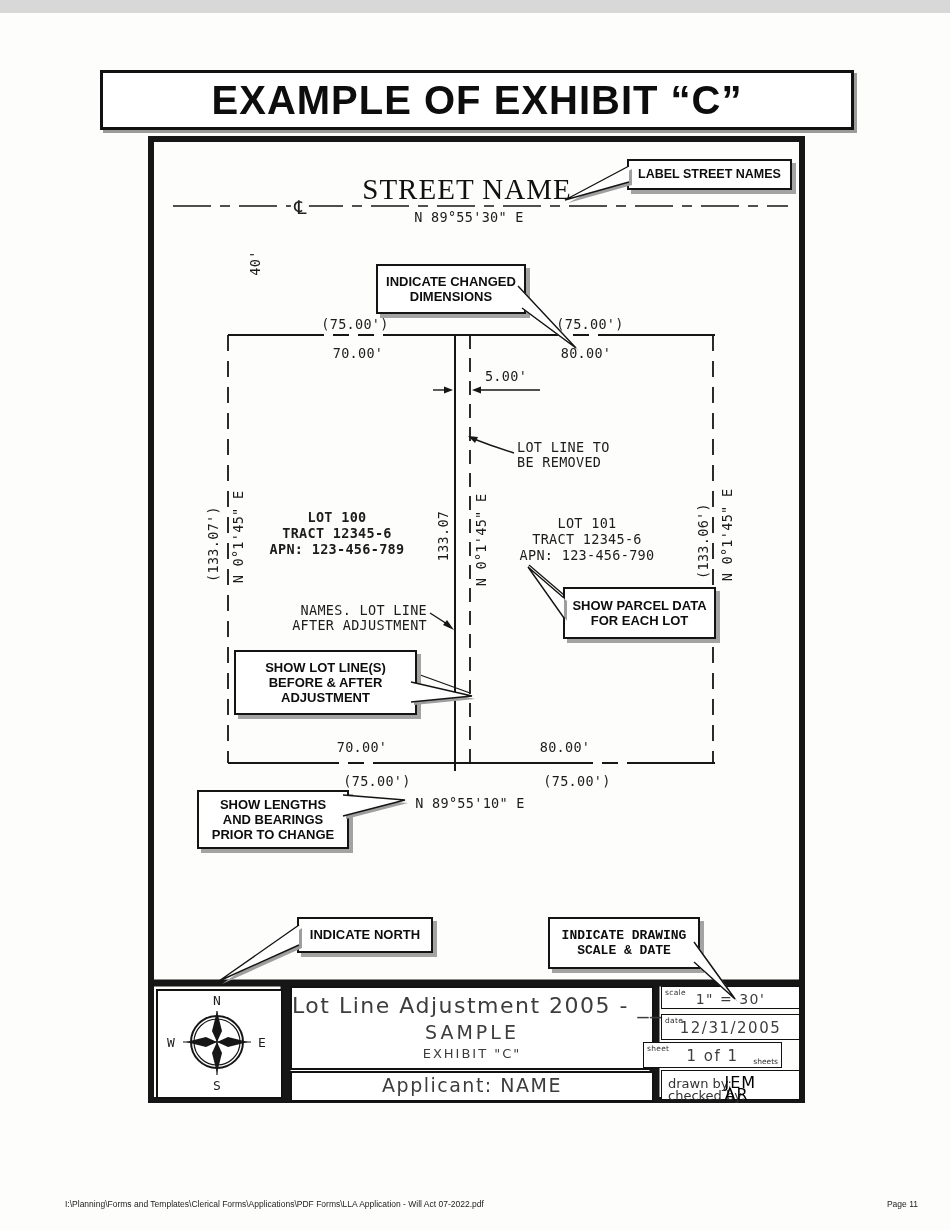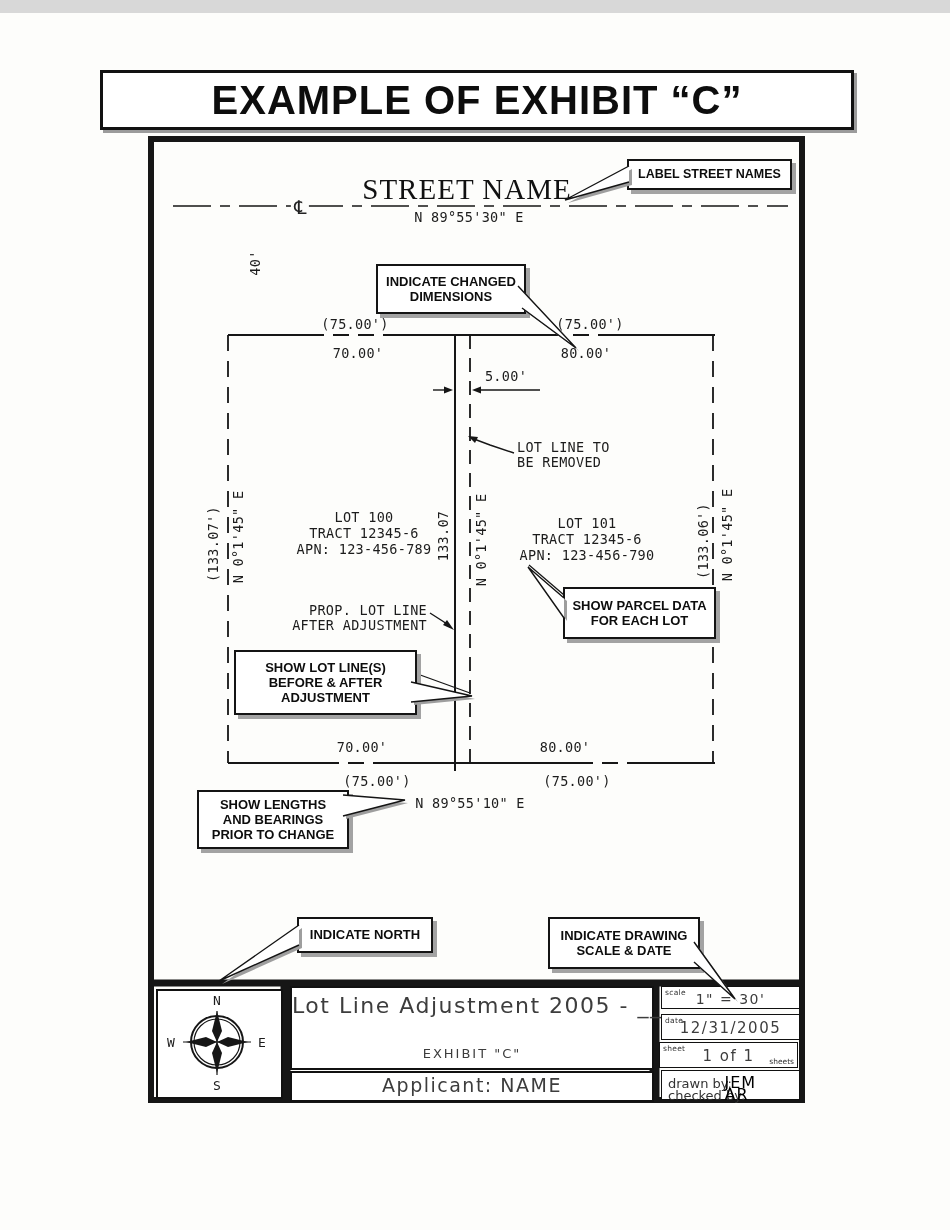--- a/index.html
+++ b/index.html
@@ -116,24 +116,24 @@
     <div class="cad rot" style="left:107px;top:127px;">40'</div>
 
     <div class="cad ctr" style="left:207px;top:188px;">(75.00')</div>
     <div class="cad ctr" style="left:442px;top:188px;">(75.00')</div>
     <div class="cad ctr" style="left:210px;top:217px;">70.00'</div>
     <div class="cad ctr" style="left:438px;top:217px;">80.00'</div>
     <div class="cad ctr" style="left:358px;top:240px;">5.00'</div>
 
     <div class="cad pre" style="left:369px;top:304px;">LOT LINE TO
 BE REMOVED</div>
-    <div class="cad pre" style="left:129px;top:467px;width:150px;text-align:right;">PROP. LOT LINE
+    <div class="cad pre" style="left:129px;top:467px;width:150px;text-align:right;">NAMES. LOT LINE
 AFTER ADJUSTMENT</div>
 
-    <div class="cad lot" style="left:216px;top:373px;">
+    <div class="cad lot" style="left:189px;top:373px;font-weight:bold;">
       <div>LOT 100</div>
       <div>TRACT 12345-6</div>
       <div>APN: 123-456-789</div>
     </div>
     <div class="cad lot" style="left:439px;top:379px;">
       <div>LOT 101</div>
       <div>TRACT 12345-6</div>
       <div>APN: 123-456-790</div>
     </div>
 
@@ -155,21 +155,21 @@
 DIMENSIONS</div>
     <div class="callout" style="left:415px;top:451px;width:149px;height:48px;">SHOW PARCEL DATA
 FOR EACH LOT</div>
     <div class="callout" style="left:49px;top:654px;width:148px;height:55px;">SHOW LENGTHS
 AND BEARINGS
 PRIOR TO CHANGE</div>
     <div class="callout" style="left:86px;top:514px;width:179px;height:61px;">SHOW LOT LINE(S)
 BEFORE &amp; AFTER
 ADJUSTMENT</div>
     <div class="callout" style="left:149px;top:781px;width:132px;height:32px;">INDICATE NORTH</div>
-    <div class="callout" style="left:400px;top:781px;width:148px;height:48px;">INDICATE DRAWING
+    <div class="callout" style="left:400px;top:781px;width:148px;height:48px;font-family:Liberation Mono, monospace;">INDICATE DRAWING
 SCALE &amp; DATE</div>
 
     <div class="tbcell" style="left:8px;top:853px;width:123px;height:106px;">
       <svg width="119" height="102" viewBox="0 0 119 102">
         <g stroke="#161616" fill="none">
           <circle cx="59" cy="51" r="26" stroke-width="2"></circle>
           <circle cx="59" cy="51" r="23" stroke-width="1.2"></circle>
           <line x1="25" y1="51" x2="93" y2="51" stroke-width="1.2"></line>
           <line x1="59" y1="20" x2="59" y2="84" stroke-width="1.2"></line>
         </g>
@@ -183,36 +183,37 @@
           <text x="59" y="14">N</text>
           <text x="59" y="99">S</text>
           <text x="13" y="56">W</text>
           <text x="104" y="56">E</text>
         </g>
       </svg>
     </div>
 
     <div class="tbcell" style="left:142px;top:850px;width:360px;height:80px;">
       <div class="tb-line hand" style="top:5px;font-size:22px;">Lot Line Adjustment 2005 - __</div>
+      <div class="tb-line hand" style="top:33px;font-size:19px;letter-spacing:3px;">SAMPLE</div>
       <div class="tb-line hand" style="top:58px;font-size:13px;letter-spacing:2px;">EXHIBIT "C"</div>
     </div>
 
     <div class="tbcell" style="left:142px;top:935px;width:360px;height:27px;">
       <div class="tb-line hand" style="top:1px;font-size:19px;">Applicant: NAME</div>
     </div>
 
     <div class="tbthin" style="left:513px;top:850px;width:137px;height:21px;">
       <span class="cell-label">scale</span>
       <div class="cell-val hand" style="font-size:14px;">1" = 30'</div>
     </div>
     <div class="tbthin" style="left:513px;top:878px;width:137px;height:24px;">
       <span class="cell-label">date</span>
       <div class="cell-val hand" style="font-size:15px;">12/31/2005</div>
     </div>
-    <div class="tbthin" style="left:511px;top:906px;width:137px;height:24px;">
+    <div class="tbthin" style="left:495px;top:906px;width:137px;height:24px;">
       <span class="cell-label">sheet</span>
       <div class="cell-val hand" style="font-size:15px;">1 of 1</div>
       <span class="cell-suffix">sheets</span>
     </div>
     <div class="tbthin" style="left:513px;top:934px;width:137px;height:28px;">
       <div class="byrow" style="top:2px;">
         <span class="bylabel">drawn by:</span>
         <span class="byval">JEM</span>
       </div>
       <div class="byrow" style="top:14px;">
@@ -249,14 +250,18 @@
           <path d="M416,462 L380,431 L416,482"></path>
           <path d="M263,546 L324,560 L263,566"></path>
           <path d="M195,659 L257,664 L195,680"></path>
           <path d="M151,789 L71,845 L151,809"></path>
           <path d="M546,806 L587,863 L546,826"></path>
         </g>
       </g>
     </svg>
   </div>
 
+  <div class="footer">
+    <span>I:\Planning\Forms and Templates\Clerical Forms\Applications\PDF Forms\LLA Application - Will Act 07-2022.pdf</span>
+    <span>Page 11</span>
+  </div>
 
 </div>
 
 </body></html>

